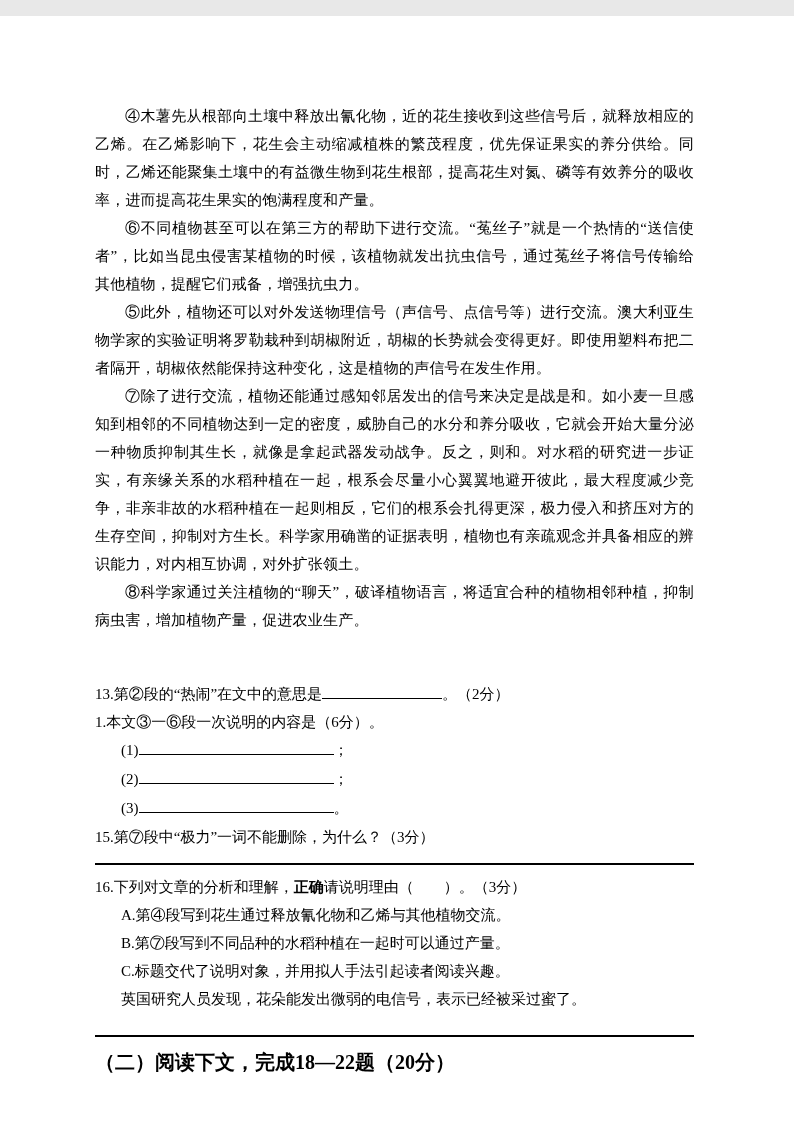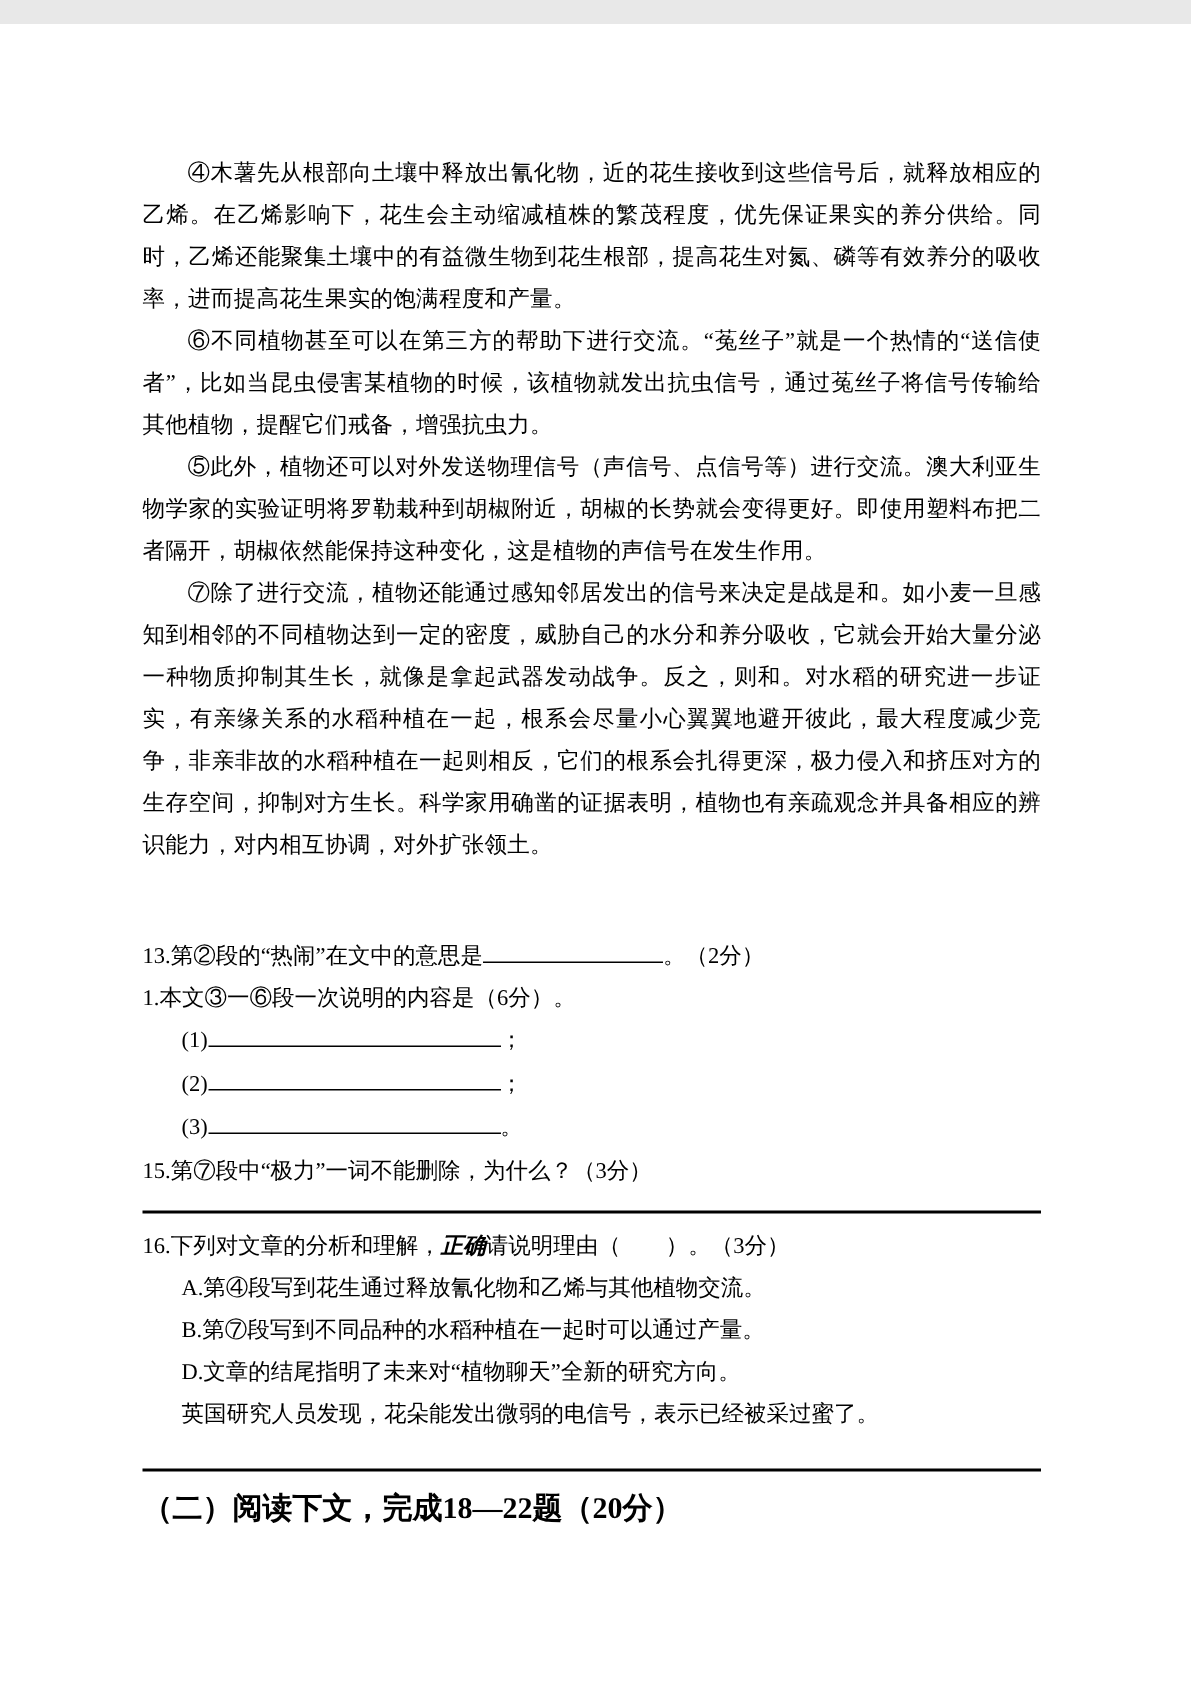--- a/index.html
+++ b/index.html
@@ -40,38 +40,39 @@
   .rule{
     border:none;
     border-top:2px solid #000;
     margin:12px 0 8px 0;
   }
   .rule2{
     border:none;
     border-top:2px solid #000;
     margin:22px 0 10px 0;
   }
-  .bold{font-weight:bold;font-style:italic;}
+  .bold{font-weight:bold;}
   .section-heading{
     font-size:20px;
     font-weight:bold;
     line-height:30px;
     margin:0;
   }
 </style>
 </head>
 <body>
 
 <div class="page">
 
   <div class="article">
     <p>④木薯先从根部向土壤中释放出氰化物，近的花生接收到这些信号后，就释放相应的乙烯。在乙烯影响下，花生会主动缩减植株的繁茂程度，优先保证果实的养分供给。同时，乙烯还能聚集土壤中的有益微生物到花生根部，提高花生对氮、磷等有效养分的吸收率，进而提高花生果实的饱满程度和产量。</p>
     <p>⑥不同植物甚至可以在第三方的帮助下进行交流。“菟丝子”就是一个热情的“送信使者”，比如当昆虫侵害某植物的时候，该植物就发出抗虫信号，通过菟丝子将信号传输给其他植物，提醒它们戒备，增强抗虫力。</p>
     <p>⑤此外，植物还可以对外发送物理信号（声信号、点信号等）进行交流。澳大利亚生物学家的实验证明将罗勒栽种到胡椒附近，胡椒的长势就会变得更好。即使用塑料布把二者隔开，胡椒依然能保持这种变化，这是植物的声信号在发生作用。</p>
     <p>⑦除了进行交流，植物还能通过感知邻居发出的信号来决定是战是和。如小麦一旦感知到相邻的不同植物达到一定的密度，威胁自己的水分和养分吸收，它就会开始大量分泌一种物质抑制其生长，就像是拿起武器发动战争。反之，则和。对水稻的研究进一步证实，有亲缘关系的水稻种植在一起，根系会尽量小心翼翼地避开彼此，最大程度减少竞争，非亲非故的水稻种植在一起则相反，它们的根系会扎得更深，极力侵入和挤压对方的生存空间，抑制对方生长。科学家用确凿的证据表明，植物也有亲疏观念并具备相应的辨识能力，对内相互协调，对外扩张领土。</p>
+    <p>⑧科学家通过关注植物的“聊天”，破译植物语言，将适宜合种的植物相邻种植，抑制病虫害，增加植物产量，促进农业生产。</p>
   </div>
 
   <div class="qblock q13">
     <p class="qline">
       <span>13.第②段的“热闹”在文中的意思是</span><span class="blank blank-q13"></span><span>。（2分）</span>
     </p>
   </div>
 
   <div class="qblock">
     <p class="qline">1.本文③一⑥段一次说明的内容是（6分）。</p>
@@ -97,21 +98,21 @@
 
   <div class="qblock">
     <p class="qline">
       <span>16.下列对文章的分析和理解，</span><span class="bold">正确</span><span>请说明理由（　　）。（3分）</span>
     </p>
   </div>
 
   <div class="qblock options">
     <p class="qline">A.第④段写到花生通过释放氰化物和乙烯与其他植物交流。</p>
     <p class="qline">B.第⑦段写到不同品种的水稻种植在一起时可以通过产量。</p>
-    <p class="qline">D.文章的结尾指明了未来对“植物聊天”全新的研究方向。</p>
+    <p class="qline">C.标题交代了说明对象，并用拟人手法引起读者阅读兴趣。</p>
   </div>
 
   <div class="qblock">
     <p class="qline example">英国研究人员发现，花朵能发出微弱的电信号，表示已经被采过蜜了。</p>
   </div>
 
   <hr class="rule2">
 
   <p class="section-heading">（二）阅读下文，完成18—22题（20分）</p>
 

